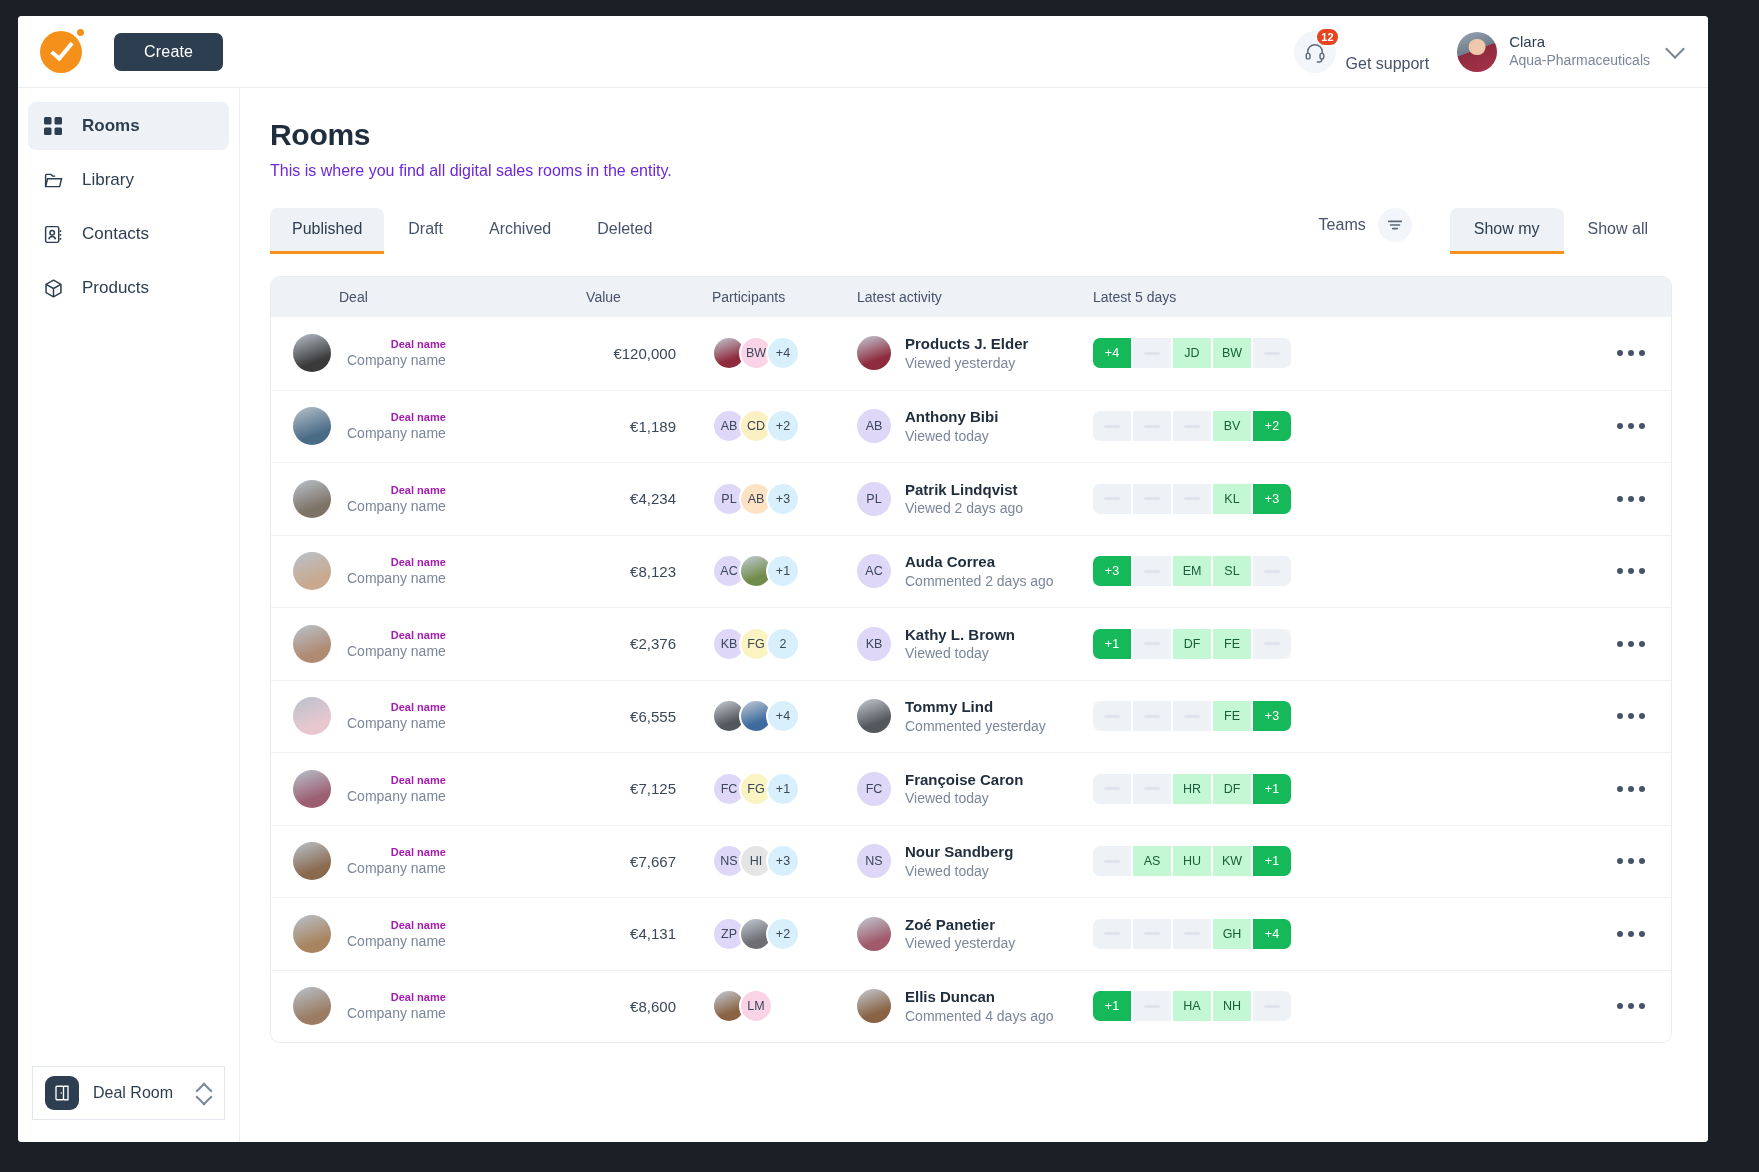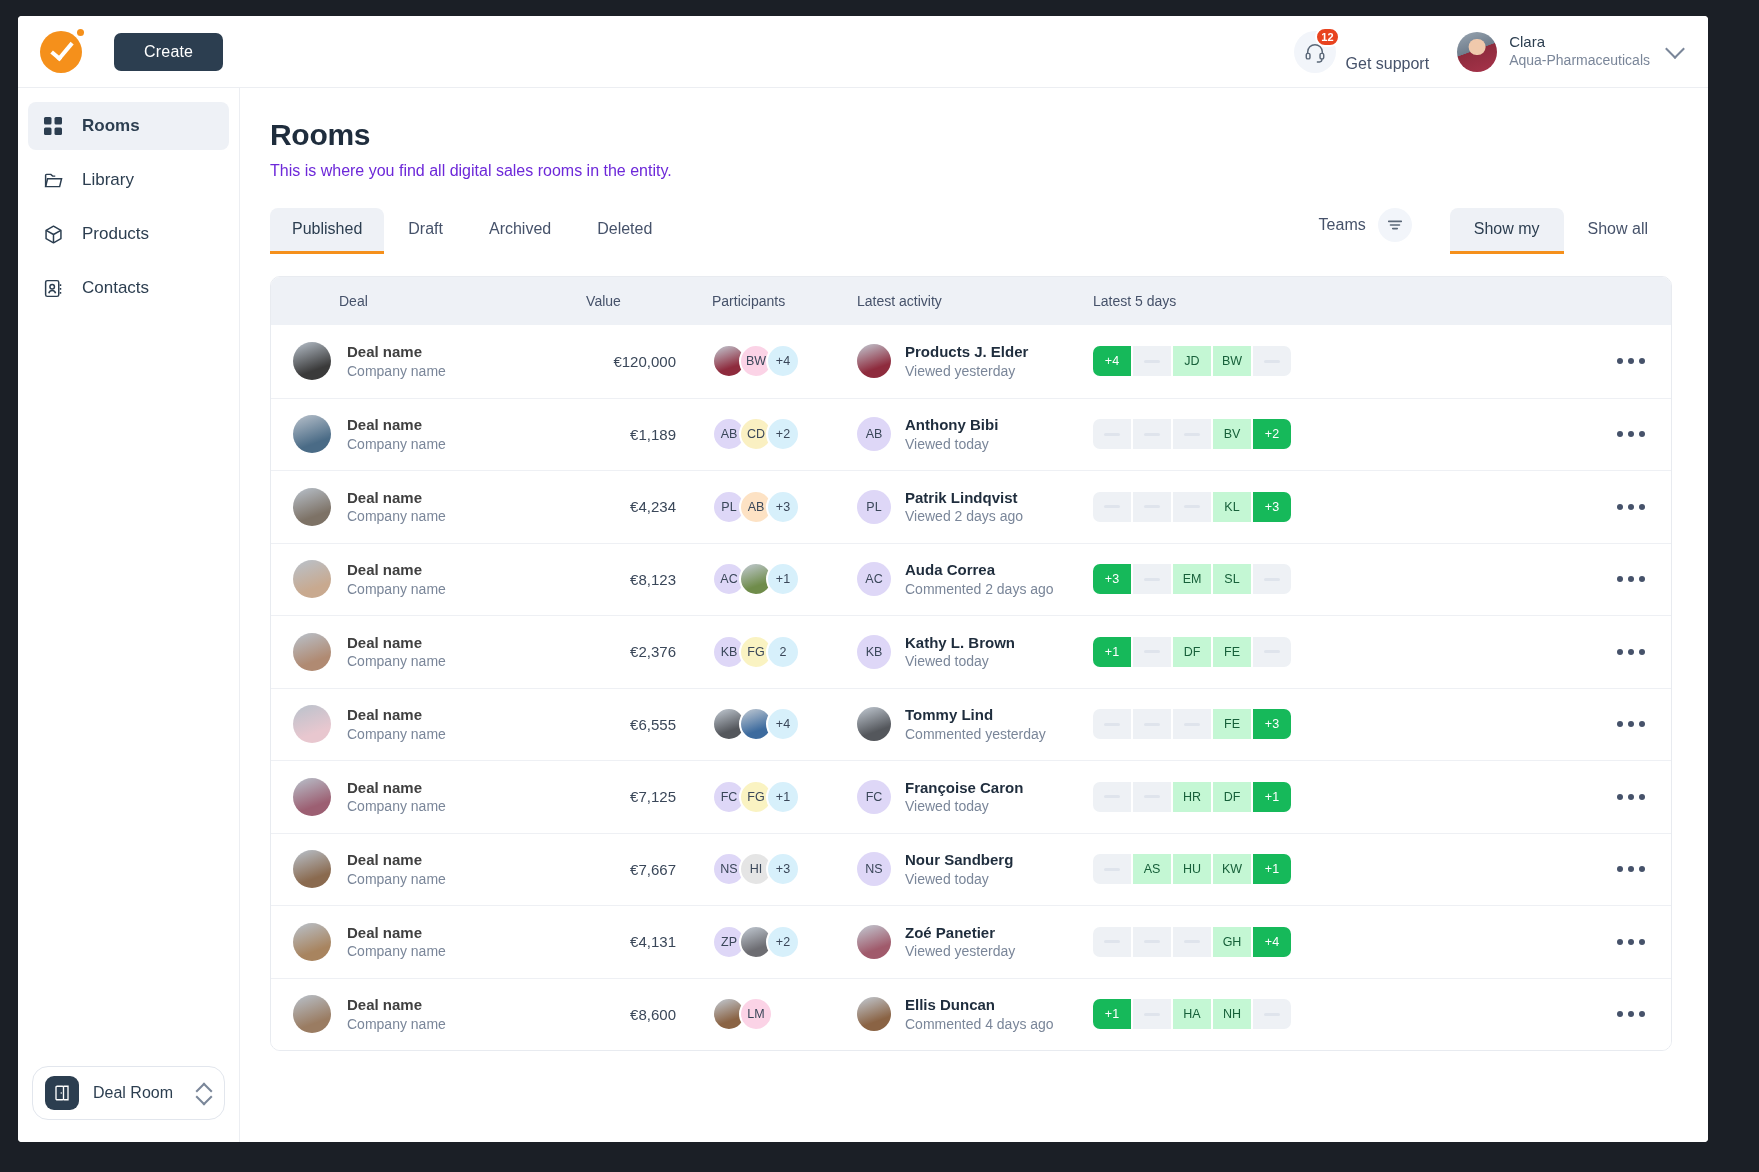--- a/index.html
+++ b/index.html
@@ -112,21 +112,21 @@
   .nav-item {
     display: flex; align-items: center; gap: 18px;
     height: 48px; margin: 0 10px 6px 10px;
     padding: 0 14px; border-radius: 8px;
     cursor: pointer; color: #2c3e50; font-size: 17px;
   }
   .nav-item.active { background: #eef1f6; font-weight: bold; }
   .nav-ico { width: 22px; height: 22px; display:flex; align-items:center; justify-content:center; flex:0 0 22px;}
   .bottom-select {
     margin: auto 14px 22px 14px;
-    border: 1px solid #e2e6ed; border-radius: 16px;
+    border: 1px solid #e2e6ed; border-radius: 0;
     height: 54px; display: flex; align-items: center;
     padding: 0 12px; gap: 14px; cursor: pointer;
   }
   .br-icon {
     width: 34px; height: 34px; border-radius: 9px; background: #2c3e50;
     display: flex; align-items: center; justify-content: center; flex:0 0 34px;
   }
   .bottom-select .lbl { font-size: 16px; color: #2c3e50; }
   .updown { margin-left: auto; width: 16px; height: 22px; position: relative; }
   .updown::before, .updown::after {
@@ -163,41 +163,41 @@
   .seg-btn.active { background:#eef1f6; border-bottom-color:#f5901b; color:#2c3e50;}
 
   
   .table {
     margin-top: 22px;
     border: 1px solid #e8ebf0;
     border-radius: 10px;
     overflow: hidden;
   }
   .thead {
-    background: #eef1f6; height: 48px;
+    background: #eef1f6; height: 40px;
     display: flex; align-items: center;
     font-size: 14px; color: #46526a;
   }
   .c-deal   { flex: 0 0 260px; padding-left: 68px; }
   .c-value  { flex: 0 0 145px; text-align: center; }
   .c-part   { flex: 0 0 145px; padding-left: 36px; }
   .c-act    { flex: 0 0 240px; padding-left: 36px; }
   .c-days   { flex: 1;         padding-left: 32px; }
   .c-menu   { flex: 0 0 80px; }
 
   .trow {
     display: flex; align-items: center; height: 72.5px;
     border-top: 1px solid #eef0f4; background: #fff;
   }
   .trow:first-child { border-top: none; }
 
   .deal-cell { display: flex; align-items: center; gap: 16px; padding-left: 22px; }
   .deal-av { width: 38px; height: 38px; border-radius: 50%; flex: 0 0 38px; overflow:hidden; }
   .deal-txt { line-height: 1.3; }
-  .deal-name { font-size: 15px; color: #404040; font-weight: bold; }
+  .deal-name { font-size: 11px; color: #a21caf; font-weight: bold; text-align: right; }
   .deal-co { font-size: 14px; color: #7a8699; }
   .value-cell { font-size: 15px; color: #3a4759; text-align: right; }
 
   .stack { display: flex; align-items: center; padding-left: 36px; }
   .chip {
     width: 34px; height: 34px; border-radius: 50%;
     display: flex; align-items: center; justify-content: center;
     font-size: 12.5px; color: #3a4759; margin-left: -7px;
     border: 2px solid #fff; overflow: hidden; flex: 0 0 34px;
   }
@@ -290,38 +290,38 @@
           <svg width="21" height="21" viewBox="0 0 24 24" fill="none" stroke="#2c3e50" stroke-width="1.7">
             <path d="M3 19V6a1 1 0 011-1h5l2 2h3"></path>
             <path d="M3 19l2.2-9h16L19 19H3z"></path>
           </svg>
         </span>
         <span>Library</span>
       </div>
 
       <div class="nav-item">
         <span class="nav-ico">
-          <svg width="21" height="21" viewBox="0 0 24 24" fill="none" stroke="#2c3e50" stroke-width="1.7" stroke-linejoin="round">
-            <path d="M12 2.5l8.5 4.8v9.4L12 21.5 3.5 16.7V7.3z"></path>
-            <path d="M3.6 7.3L12 12l8.4-4.7M12 12v9.5"></path>
-          </svg>
-        </span>
-        <span>Products</span>
-      </div>
-
-      <div class="nav-item">
-        <span class="nav-ico">
           <svg width="21" height="21" viewBox="0 0 24 24" fill="none" stroke="#2c3e50" stroke-width="1.7">
             <rect x="3" y="3" width="15" height="18" rx="2"></rect>
             <circle cx="10.5" cy="10" r="2.6"></circle>
             <path d="M6.6 17.4c.7-2 2.2-3 3.9-3s3.2 1 3.9 3"></path>
             <path d="M20 7v2M20 11.5v2M20 16v2"></path>
           </svg>
         </span>
         <span>Contacts</span>
+      </div>
+
+      <div class="nav-item">
+        <span class="nav-ico">
+          <svg width="21" height="21" viewBox="0 0 24 24" fill="none" stroke="#2c3e50" stroke-width="1.7" stroke-linejoin="round">
+            <path d="M12 2.5l8.5 4.8v9.4L12 21.5 3.5 16.7V7.3z"></path>
+            <path d="M3.6 7.3L12 12l8.4-4.7M12 12v9.5"></path>
+          </svg>
+        </span>
+        <span>Products</span>
       </div>
 
       <div class="bottom-select">
         <span class="br-icon">
           <svg width="18" height="18" viewBox="0 0 24 24" fill="none" stroke="#ffffff" stroke-width="1.8">
             <rect x="4" y="3" width="10" height="18" rx="1.4"></rect>
             <path d="M14 3h6v18h-6"></path>
             <circle cx="11" cy="12" r="1" fill="#fff" stroke="none"></circle>
           </svg>
         </span>

